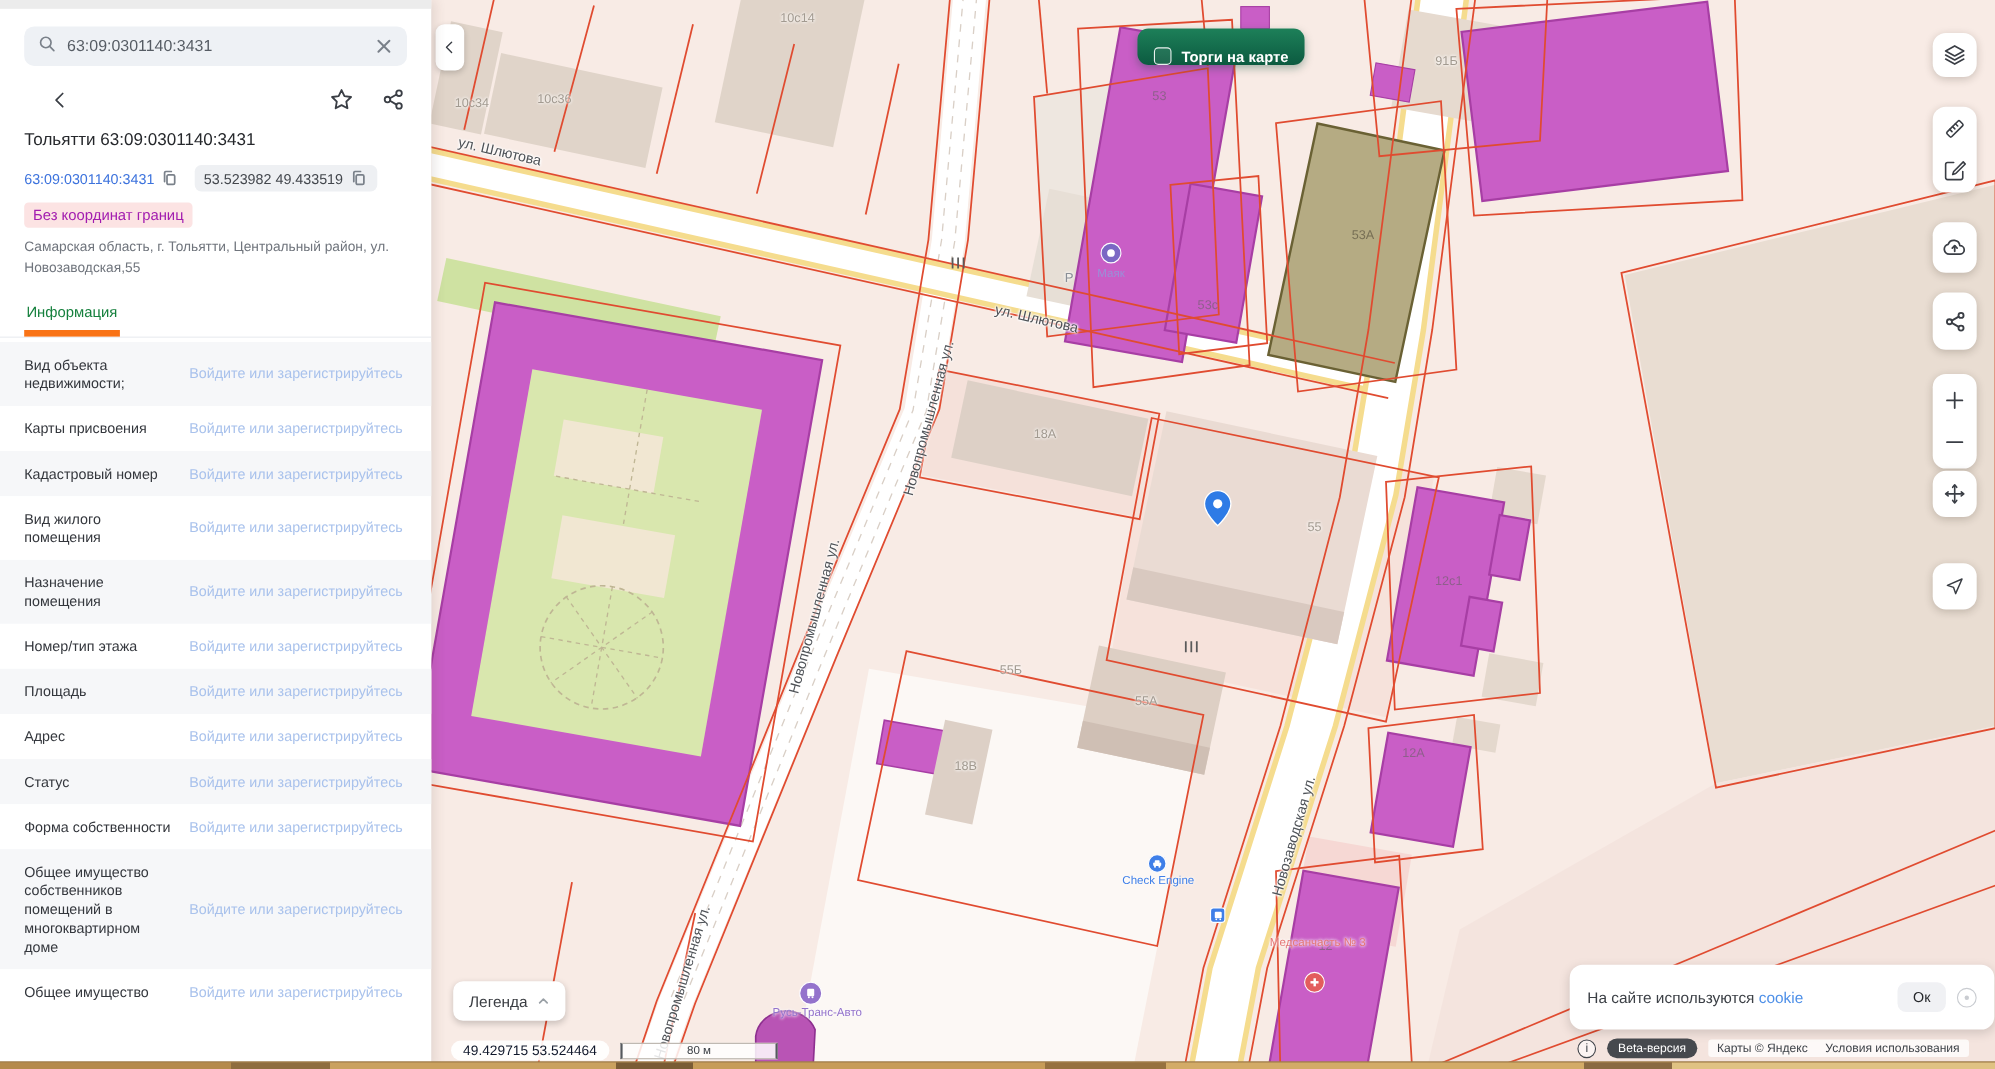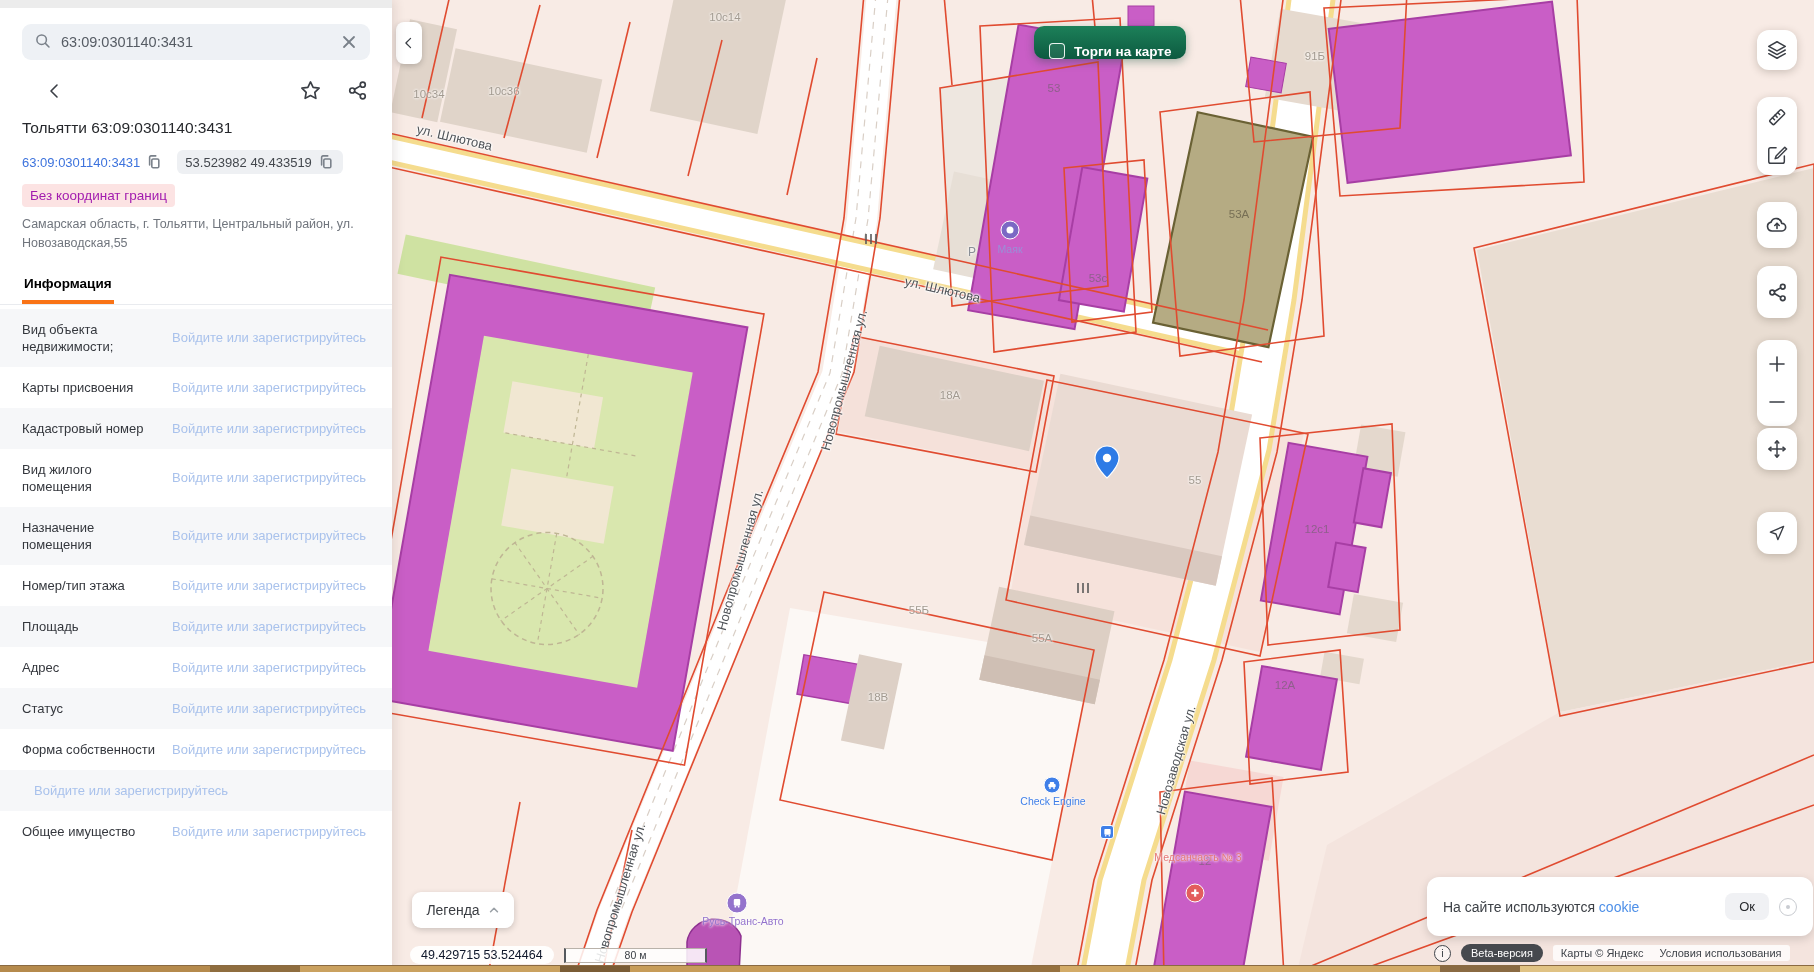--- a/index.html
+++ b/index.html
@@ -21,22 +21,22 @@
   .pagetitle { margin:16px 22px 0 22px; font-size:15.5px; color:#26282c; }
   .chiprow { display:flex; align-items:center; margin:13px 22px 0 22px; gap:14px; }
   .cadlink { display:flex; align-items:center; gap:5px; }
   .cadlink a { font-size:13px; color:#3d73dd; text-decoration:none; }
   .coordchip { display:flex; align-items:center; gap:5px; background:#eef0f3; border-radius:6px; padding:3px 8px;
                font-size:13px; color:#43474d; }
   .badge-red { display:inline-block; margin:10px 22px 0 22px; background:#fce3e3; color:#a21caf;
                font-size:13.5px; padding:4px 8px; border-radius:4px; }
   .address { margin:8px 24px 0 22px; font-size:12.5px; line-height:1.55; color:#70757d; }
   .tabbar { margin-top:16px; border-bottom:1px solid #e9ebef; padding:0 22px; }
-  .tab { display:inline-block; font-size:13.5px; font-weight:bold; color:#000000; padding:6px 2px 9px 2px;
-         border-bottom:4px solid #f97316; }
+  .tab { display:inline-block; font-size:13.5px; font-weight:normal; color:#15803d; padding:6px 2px 9px 2px;
+         border-bottom:6px solid #f97316; }
   .rows { margin-top:4px; }
   .inforow { display:flex; padding:12px 22px; }
   .inforow.alt { background:#f6f7f9; }
   .inforow .lbl { width:138px; min-width:138px; font-size:13px; line-height:17px; color:#34373d; }
   .inforow .lnk { margin-left:12px; font-size:13px; line-height:17px; color:#a9c2ec; text-decoration:none;
                   align-self:center; }
 
   
   .map { position:absolute; left:392px; top:0; width:1422px; height:972px; background:#f8ebe5; overflow:hidden; }
   .map svg.geo { position:absolute; left:0; top:0; }
@@ -211,20 +211,21 @@
         </div>
       <div class="inforow alt">
           <span class="lbl">Статус</span>
           <a class="lnk" href="#">Войдите или зарегистрируйтесь</a>
         </div>
       <div class="inforow">
           <span class="lbl">Форма собственности</span>
           <a class="lnk" href="#">Войдите или зарегистрируйтесь</a>
         </div>
       <div class="inforow alt">
+          <span class="lbl">Общее имущество собственников помещений в многоквартирном доме</span>
           <a class="lnk" href="#">Войдите или зарегистрируйтесь</a>
         </div>
       <div class="inforow">
           <span class="lbl">Общее имущество</span>
           <a class="lnk" href="#">Войдите или зарегистрируйтесь</a>
         </div>
     </div>
   </aside>
 
   <div class="map">

